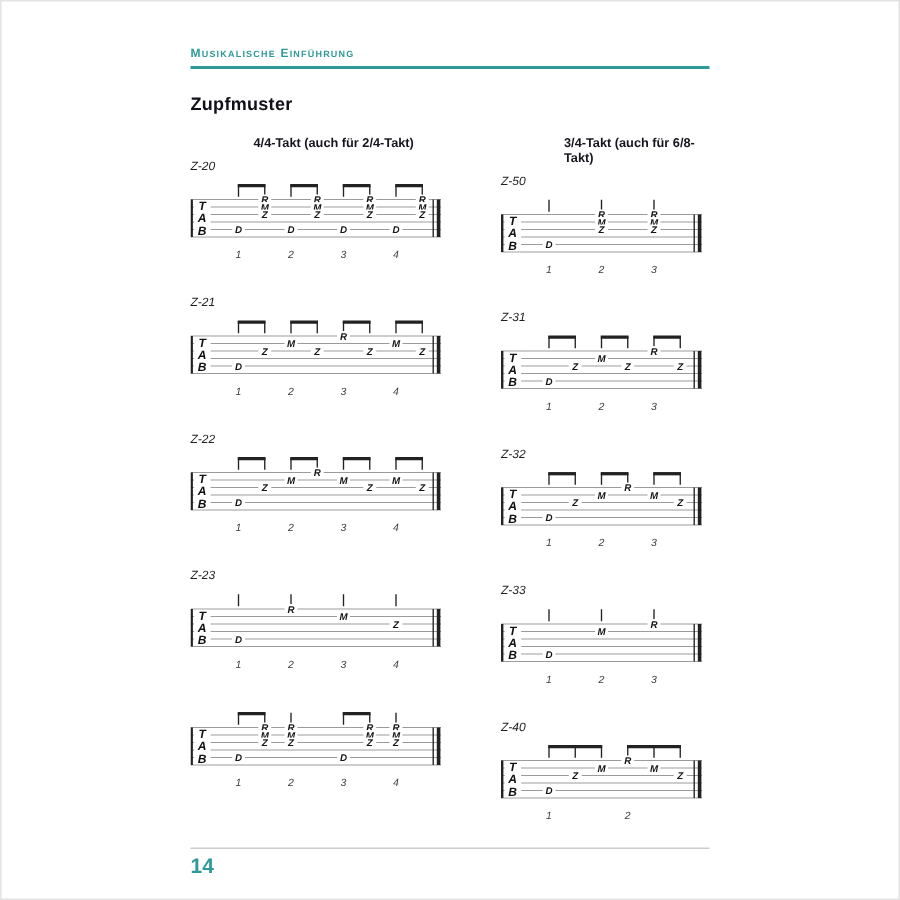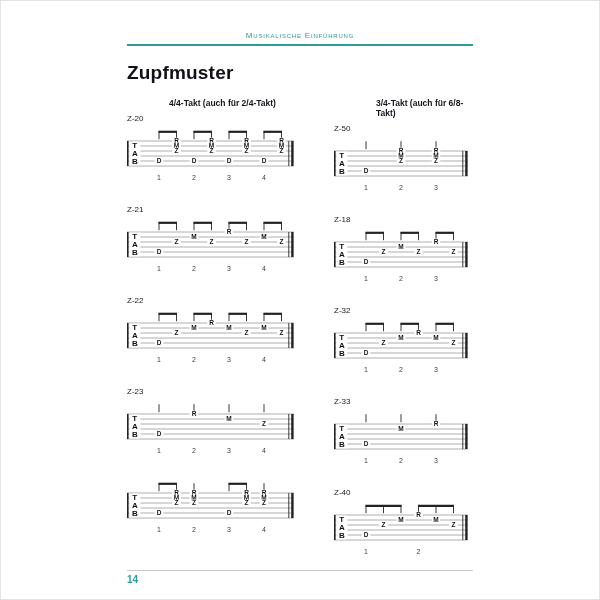--- a/index.html
+++ b/index.html
@@ -6,34 +6,34 @@
   * { box-sizing:border-box; }
   html,body { margin:0; padding:0; background:#ffffff; }
   .page {
     position:relative; width:600px; height:600px; background:#fff;
     border:1px solid #e3e3e3;
     font-family:"Liberation Sans", sans-serif; color:var(--ink);
     padding:30px 0 0 126px; overflow:hidden;
   }
   .content { width:346px; }
   .header-text {
-    font-size:8px; font-weight:normal; letter-spacing:0.8px;
-    color:var(--accent); font-variant:small-caps;text-align:center;
+    font-size:8px; font-weight:bold; letter-spacing:0.8px;
+    color:var(--accent); font-variant:small-caps;
   }
   .header-rule { height:2px; background:var(--accent); margin-top:4px; width:346px; }
-  .page-title { font-size:19px; font-weight:bold; color:#101018; margin:16px 0 0 0; letter-spacing:0.2px; }
+  .page-title { font-size:12px; font-weight:bold; color:#101018; margin:16px 0 0 0; letter-spacing:0.2px; }
   .columns { display:grid; grid-template-columns:207px 139px; margin-top:14px; }
   .col-heading { font-size:8.5px; font-weight:bold; color:#15151d; margin-bottom:4px;margin-left:42px; }
-  .exercise-list { margin-top:6px; }
+  .exercise-list { margin-top:6px;font-style:italic; }
   .exercise { margin-bottom:19px; }
   .exercise-label { font-size:8px; color:#222; margin-bottom:3px; }
   .exercise svg { display:block; }
   .footer { position:absolute; left:126px; bottom:14px; width:346px; }
   .footer-rule { height:1px; background:#cccccc; }
-  .page-number { margin-top:3px; font-size:10px; font-weight:bold; color:var(--accent); }
+  .page-number { margin-top:3px; font-size:14px; font-weight:bold; color:var(--accent); }
 </style>
 </head>
 <body>
 
 <div class="page">
   <div class="content">
     <div class="header">
       <div class="header-text">Musikalische Einführung</div>
       <div class="header-rule"></div>
     </div>
@@ -336,21 +336,21 @@
                 <rect x="97.7" y="16.7" width="8.6" height="6.6" fill="#ffffff"></rect>
                 <text x="102" y="22.4" text-anchor="middle" font-size="6.5" font-family="&quot;Liberation Sans&quot;, sans-serif" font-weight="bold" fill="#151515">M</text>
                 <rect x="97.7" y="21.7" width="8.6" height="6.6" fill="#ffffff"></rect>
                 <text x="102" y="27.4" text-anchor="middle" font-size="6.5" font-family="&quot;Liberation Sans&quot;, sans-serif" font-weight="bold" fill="#151515">Z</text>
                 <text x="32" y="54" text-anchor="middle" font-size="7" font-family="&quot;Liberation Sans&quot;, sans-serif" font-weight="normal" fill="#3d3d3d">1</text>
                 <text x="67" y="54" text-anchor="middle" font-size="7" font-family="&quot;Liberation Sans&quot;, sans-serif" font-weight="normal" fill="#3d3d3d">2</text>
                 <text x="102" y="54" text-anchor="middle" font-size="7" font-family="&quot;Liberation Sans&quot;, sans-serif" font-weight="normal" fill="#3d3d3d">3</text>
               </svg>
             </div>
             <div class="exercise">
-              <div class="exercise-label">Z-18</div>
+              <div class="exercise-label">Z-31</div>
               <svg width="134" height="60">
                 <line x1="0" y1="15" x2="134" y2="15" stroke="#9b9b9b" stroke-width="0.8"></line>
                 <line x1="0" y1="20" x2="134" y2="20" stroke="#9b9b9b" stroke-width="0.8"></line>
                 <line x1="0" y1="25" x2="134" y2="25" stroke="#9b9b9b" stroke-width="0.8"></line>
                 <line x1="0" y1="30" x2="134" y2="30" stroke="#9b9b9b" stroke-width="0.8"></line>
                 <line x1="0" y1="35" x2="134" y2="35" stroke="#9b9b9b" stroke-width="0.8"></line>
                 <line x1="0" y1="40" x2="134" y2="40" stroke="#9b9b9b" stroke-width="0.8"></line>
                 <line x1="0.8" y1="15" x2="0.8" y2="40" stroke="#222222" stroke-width="1.6"></line>
                 <rect x="2.4" y="15.6" width="11" height="23.8" fill="#ffffff"></rect>
                 <text x="7.8" y="22" text-anchor="middle" font-size="8" font-family="&quot;Liberation Sans&quot;, sans-serif" font-weight="bold" fill="#111111">T</text>

